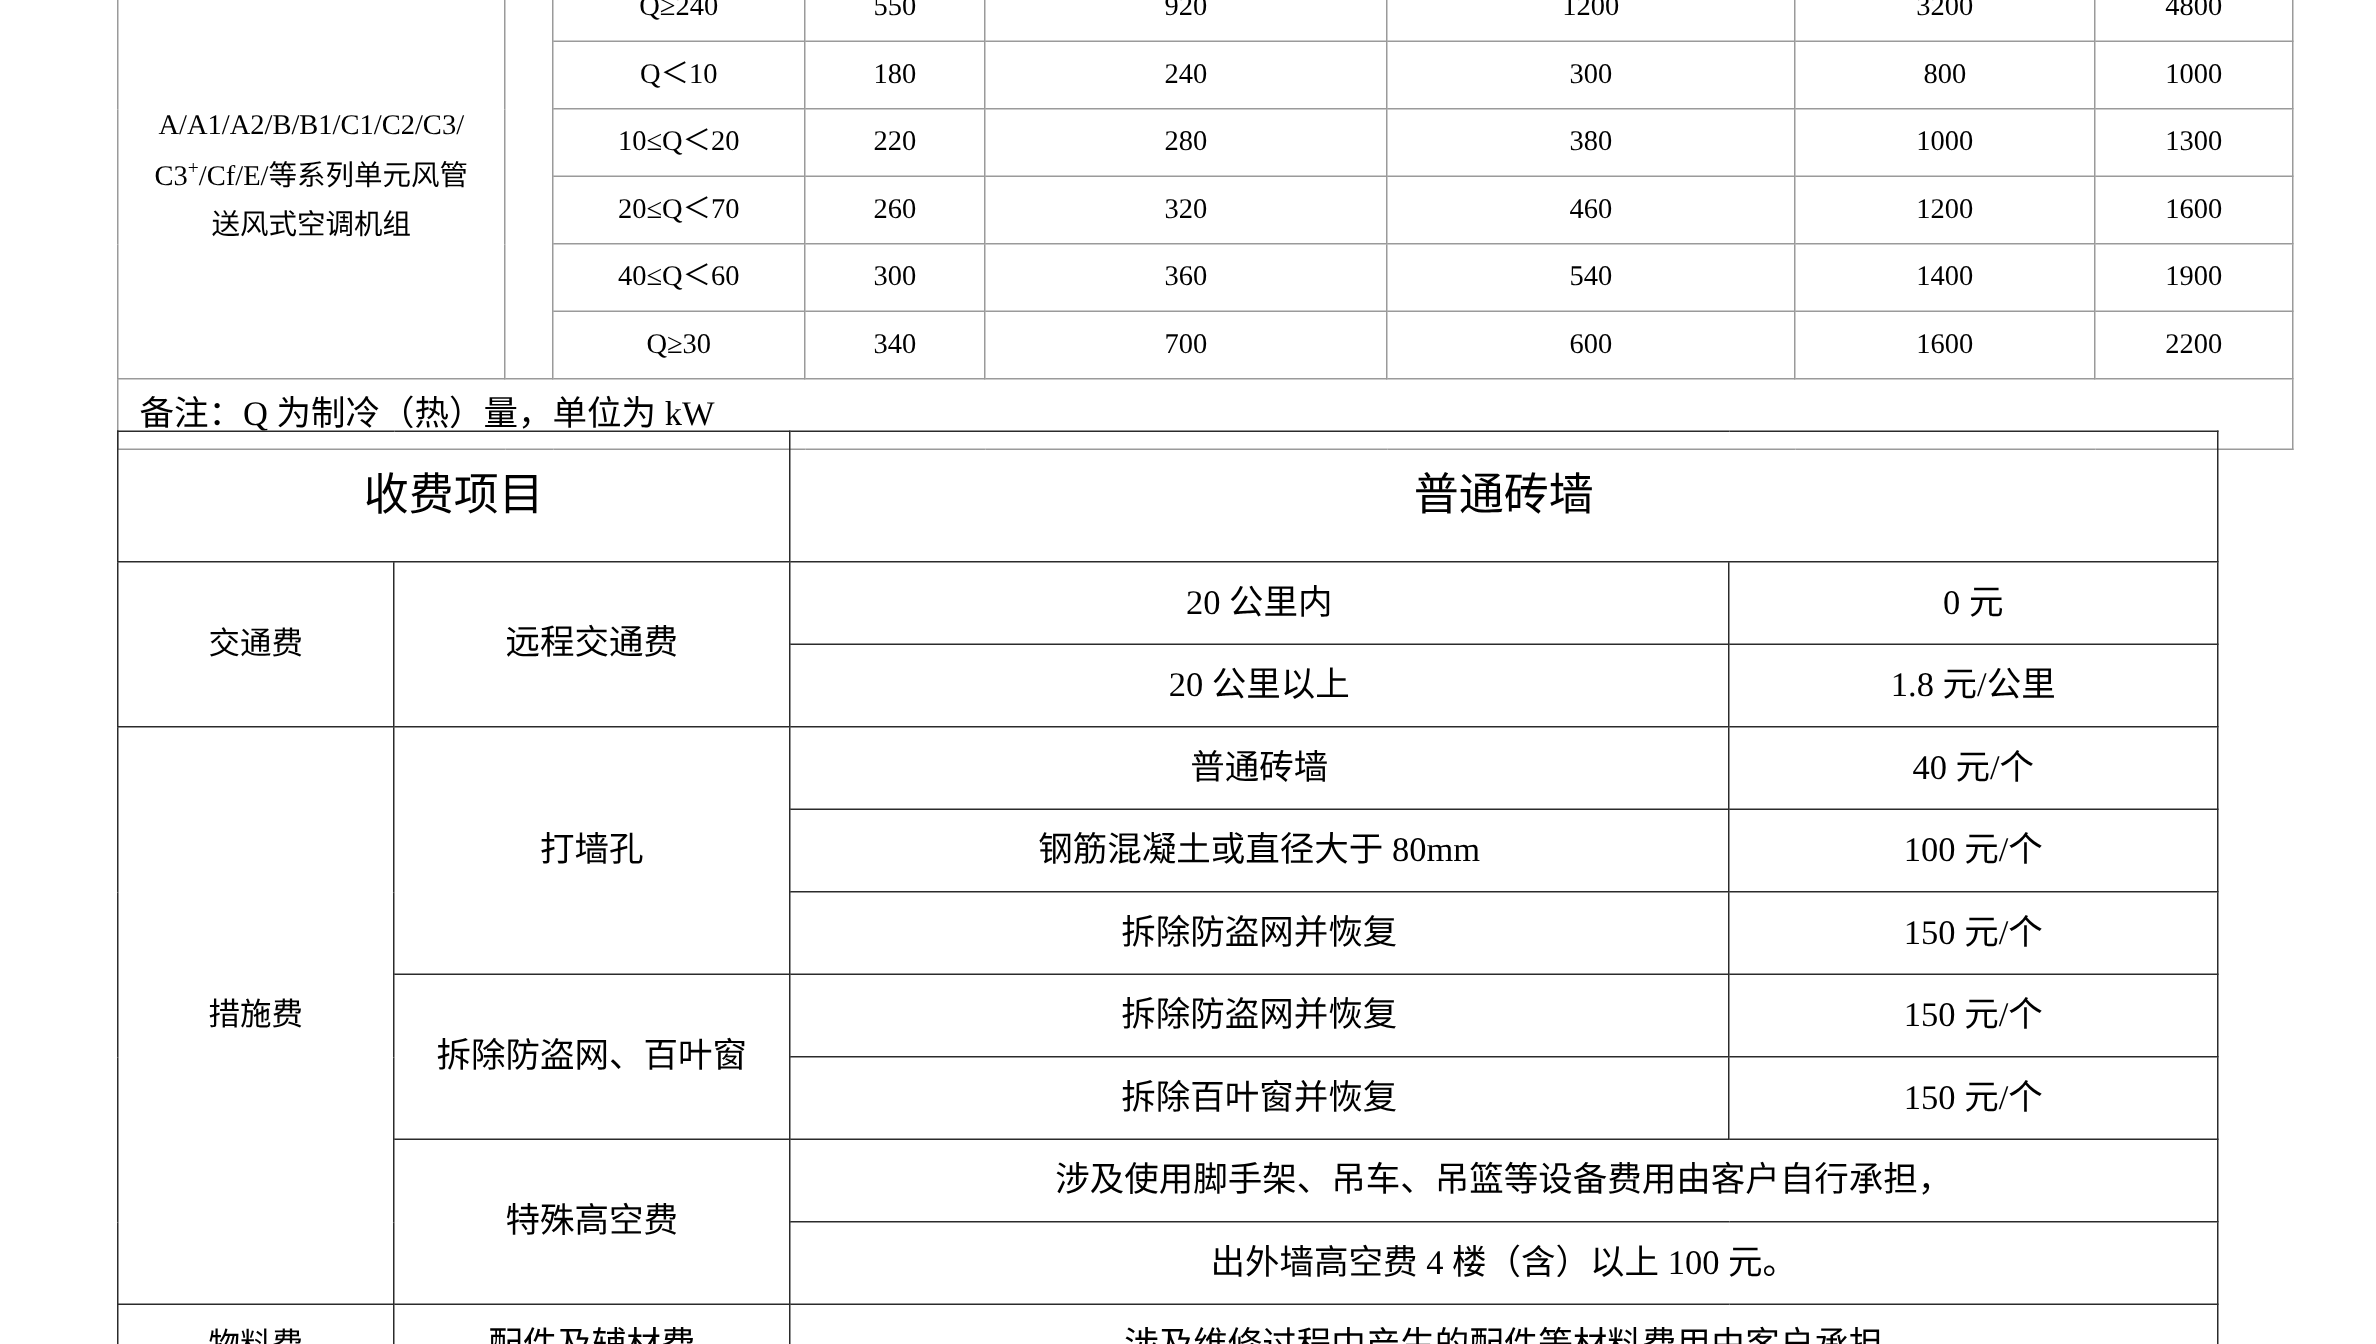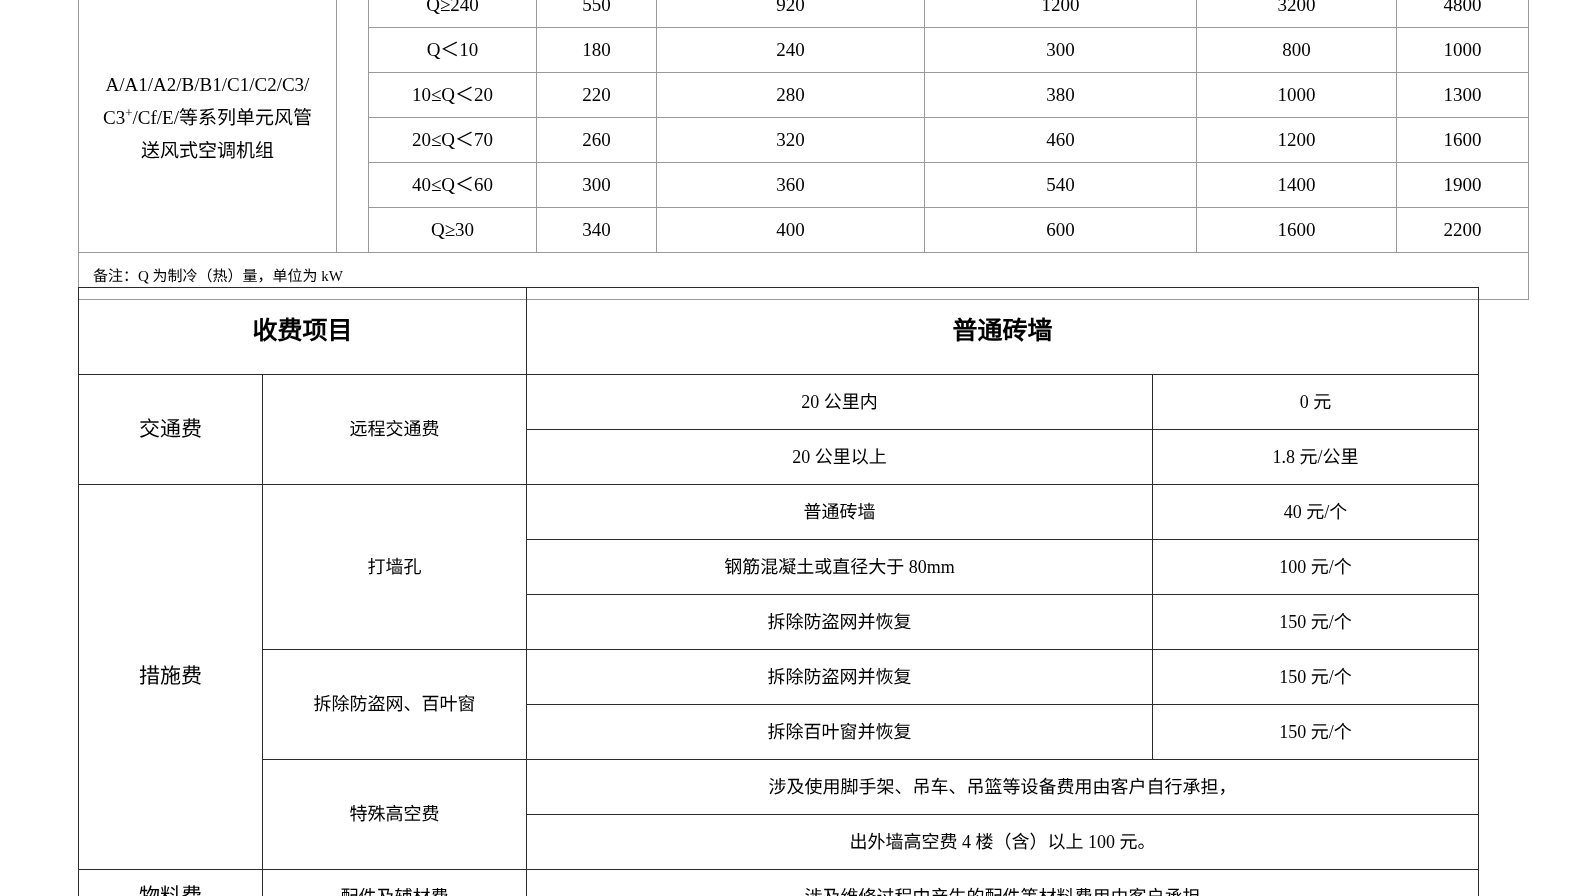--- a/index.html
+++ b/index.html
@@ -41,45 +41,45 @@
     height: 36px;
   }
   .t1 td.namecell {
     font-size: 19px;
     line-height: 1.75;
     padding: 6px 10px;
   }
   .t1 td.note {
     text-align: left;
     padding-left: 14px;
-    font-size: 15px;
+    font-size: 23px;
     height: 38px;
   }
 
   
   .t2 {
     position: absolute;
     left: 78px;
     top: 287px;
     width: 1400px;
     border-collapse: collapse;
     table-layout: fixed;
   }
   .t2 td {
     border: 1px solid #2b2b2b;
     text-align: center;
     vertical-align: middle;
-    font-size: 18px;
+    font-size: 23px;
     padding: 6px 4px;
     line-height: 1.6;
     height: 42px;
   }
   .t2 td.hdr {
-    font-size: 25px;
-    font-weight: bold;
+    font-size: 30px;
+    font-weight: normal;
     height: 74px;
   }
   .t2 td.cat {
     font-size: 21px;
   }
   .sup { vertical-align: super; font-size: 13px; }
 </style>
 </head>
 <body>
 
@@ -139,21 +139,21 @@
         <td>40≤Q＜60</td>
         <td>300</td>
         <td>360</td>
         <td>540</td>
         <td>1400</td>
         <td>1900</td>
       </tr>
       <tr>
         <td>Q≥30</td>
         <td>340</td>
-        <td>400</td>
+        <td>700</td>
         <td>600</td>
         <td>1600</td>
         <td>2200</td>
       </tr>
       <tr>
         <td colspan="8" class="note">备注：Q 为制冷（热）量，单位为 kW</td>
       </tr>
     </tbody>
   </table>
 

